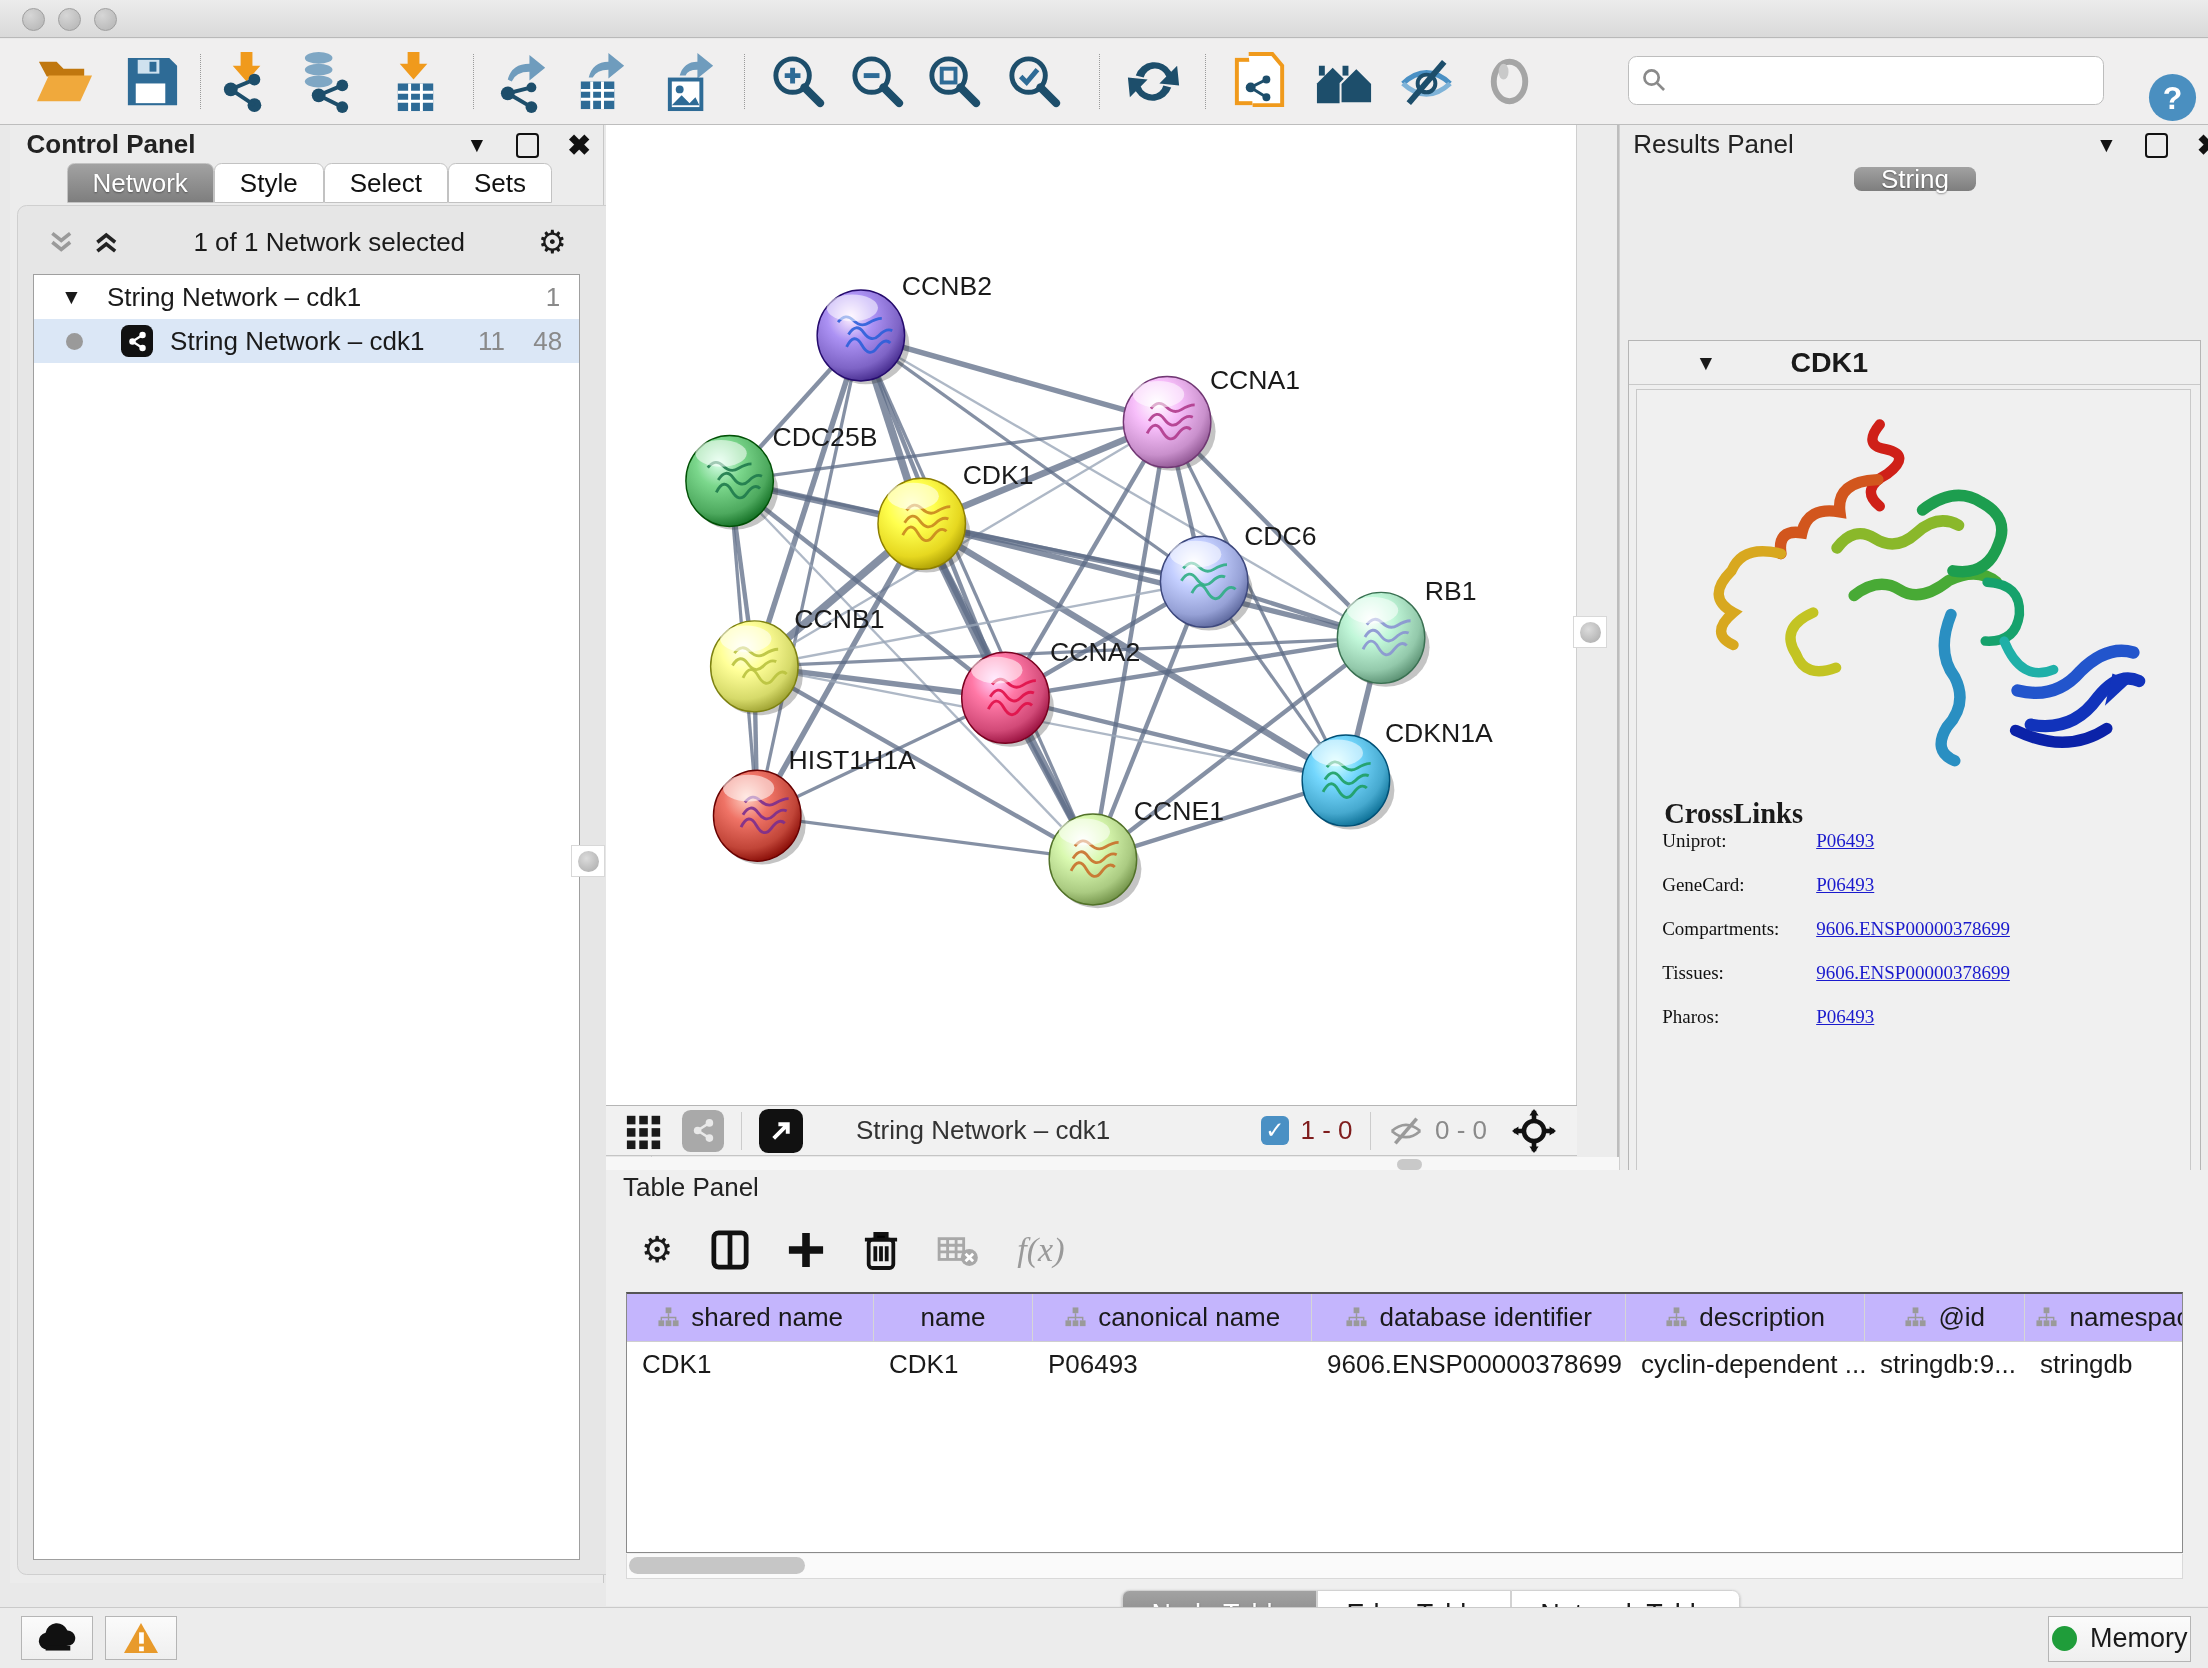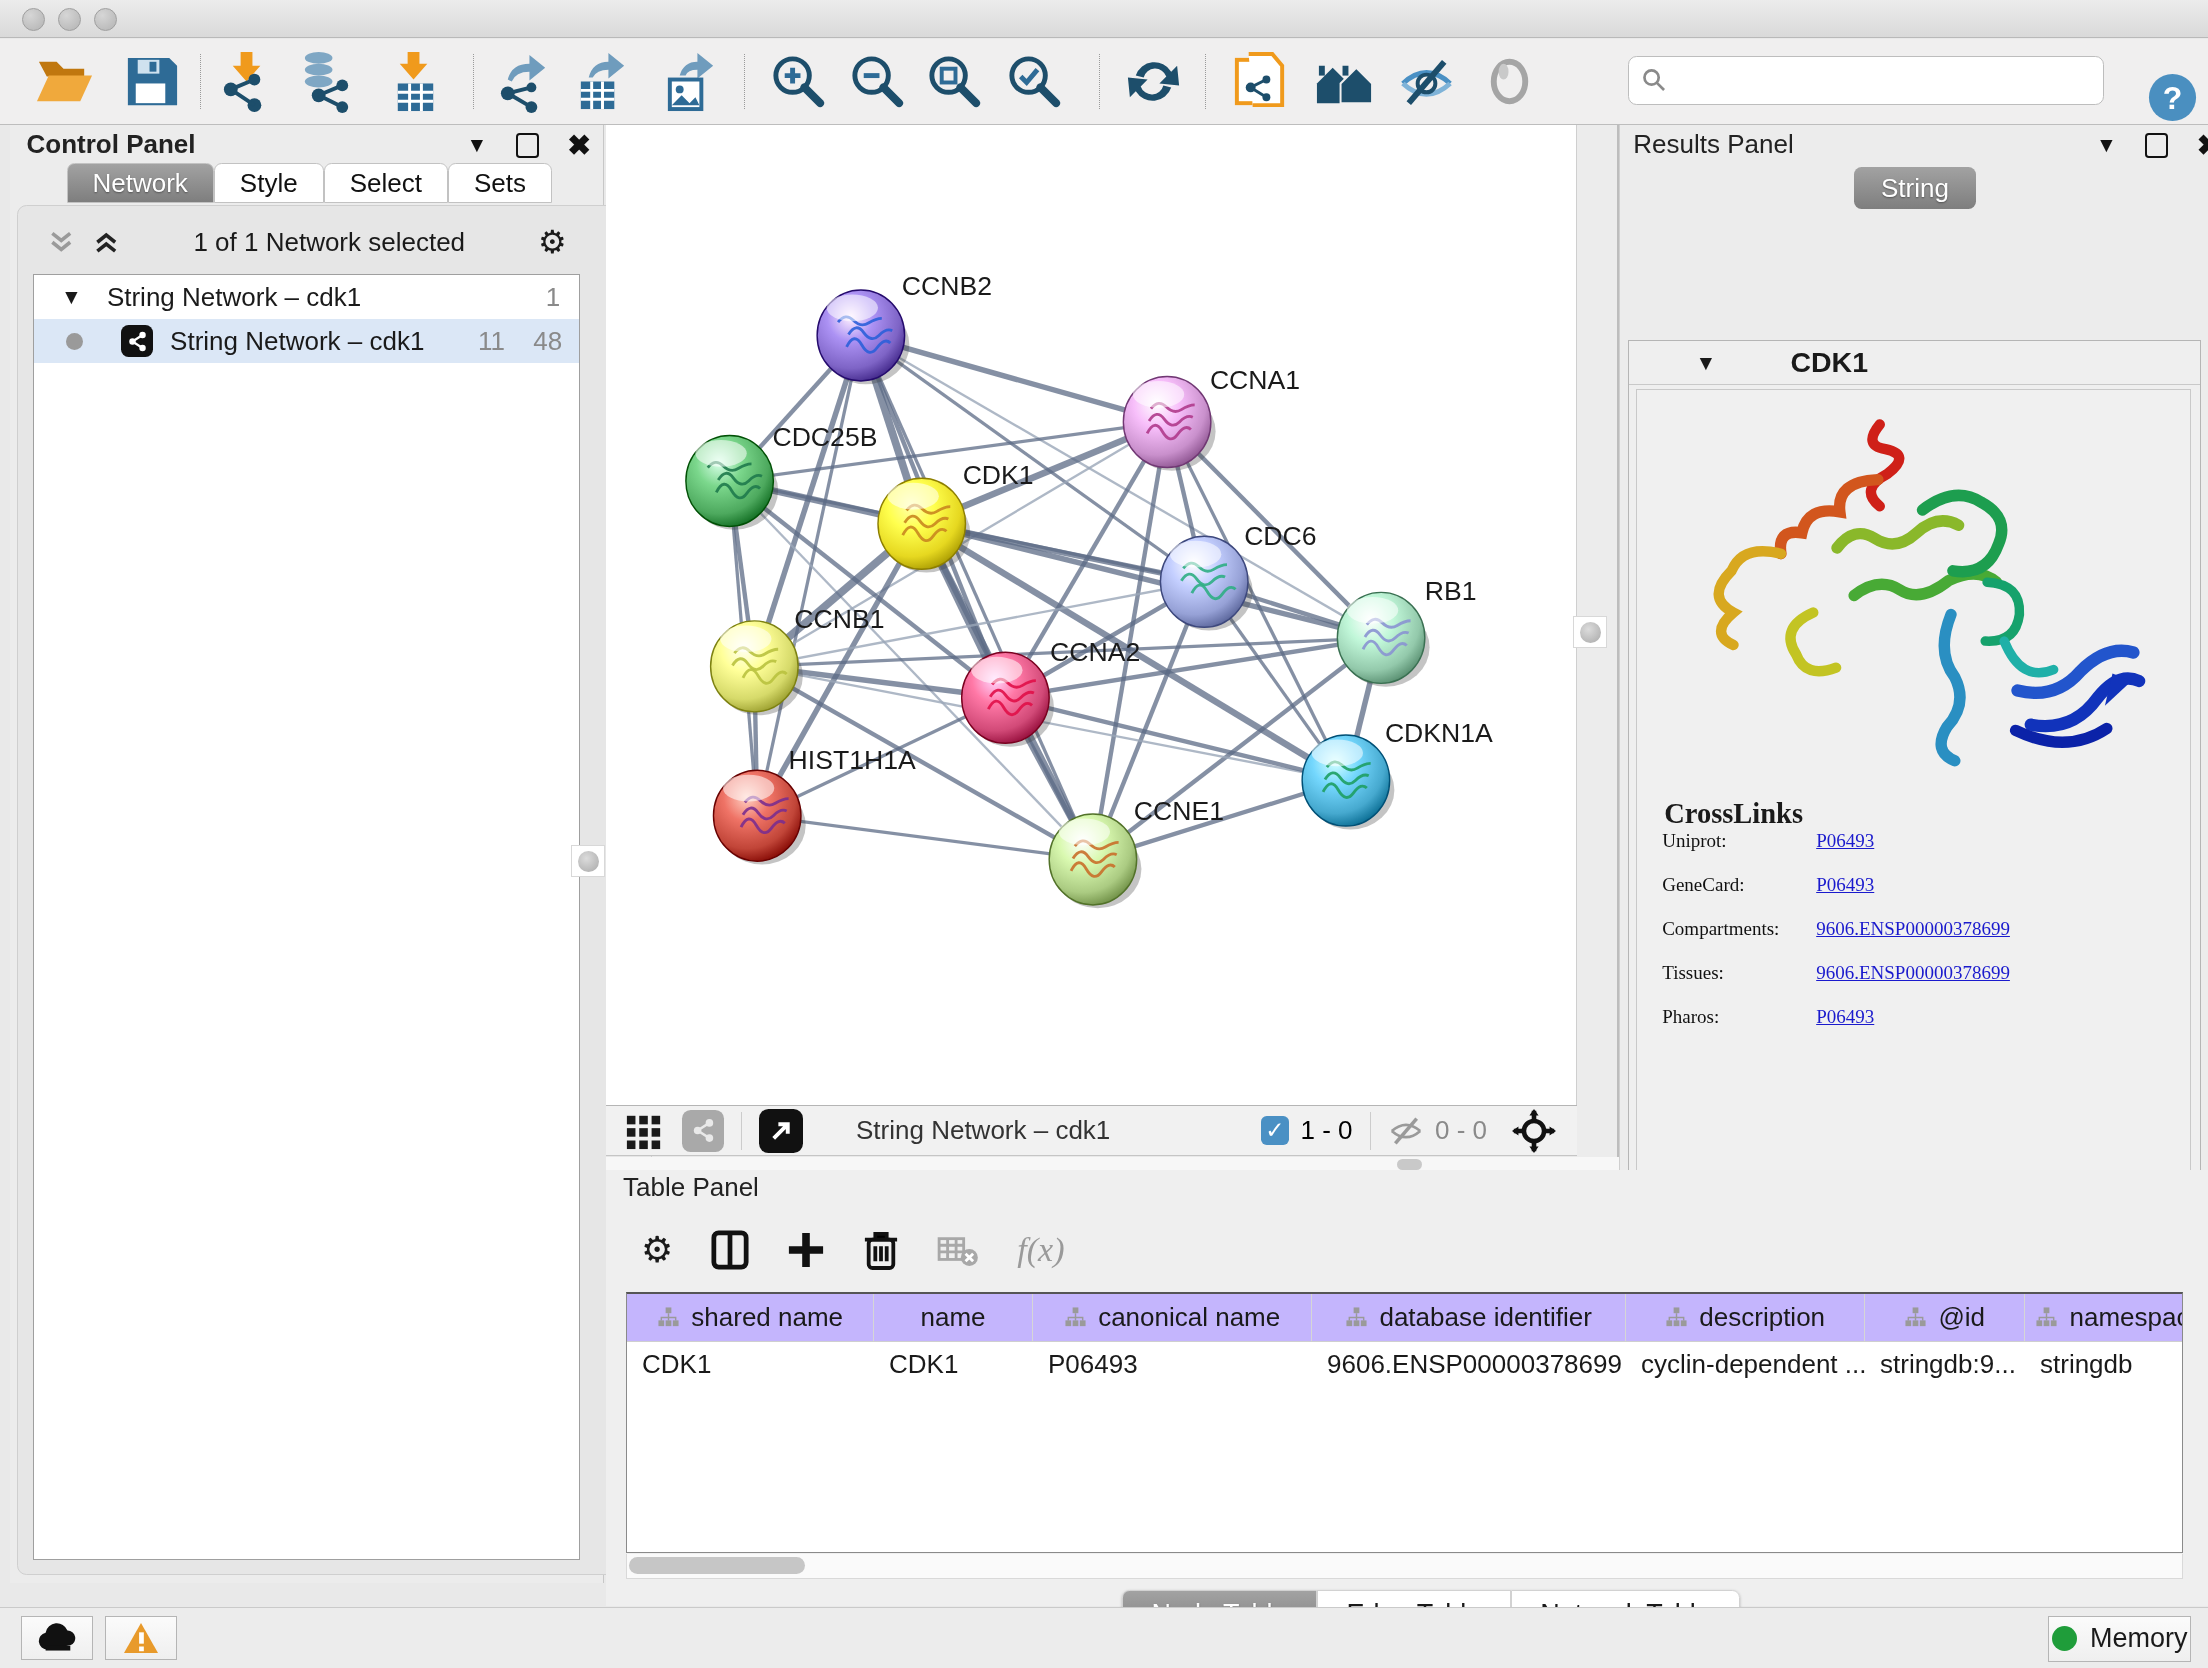--- a/index.html
+++ b/index.html
@@ -50,21 +50,21 @@
   .splitter-knob i { width:21px; height:21px; border-radius:50%; background:radial-gradient(circle at 40% 35%, #dcdcdc, #a8a8a8); }
   #net-statusbar { left:606px; top:1105px; width:971px; height:51px; background:#f1f1f1;
     border-top:1.9px solid #b5b5b5; border-bottom:1.9px solid #c5c5c5; display:flex; align-items:center; font-size:26px; color:#333; }
   .nsep { width:0; height:38px; border-left:1.9px solid #cccccc; margin:0 17px; }
   #h-splitter { left:606px; top:1157px; width:1603px; height:13.3px; background:#f7f7f7; }
   .blue-check { width:28.5px; height:28.5px; background:#4a90c4; border-radius:5.7px; color:#fff; font-size:23px;
     display:inline-flex; align-items:center; justify-content:center; }
 
   
   #results-panel { left:1619px; top:125px; width:590px; height:1458px; background:#ececec; border-left:1px solid #cfcfcf; }
-  .pill-tab { height:42px; padding:0 27px; background:linear-gradient(#a2a2a2,#7e7e7e); color:#fff;
+  .pill-tab { height:24px; padding:0 27px; background:linear-gradient(#a2a2a2,#7e7e7e); color:#fff;
     font-size:26px; border-radius:7.6px; display:inline-flex; align-items:center; text-shadow:0 1px 1.9px rgba(0,0,0,.4); }
   #rp-top-box { left:7.6px; top:84px; width:573px; height:126px; border:1.9px solid #b5b5b5; background:#eeeeee; }
   .rp-btn { height:44px; padding:0 28.5px; background:linear-gradient(#ffffff,#f2f2f2); border:1px solid #b9b9b9;
     border-radius:9.5px; font-size:27px; display:inline-flex; align-items:center; box-shadow:0 1px 1.9px rgba(0,0,0,.18); }
   #rp-main-box { left:7.6px; top:215px; width:573px; height:881px; border:1.9px solid #b5b5b5; background:#efefef; }
   #cdk1-row { height:44px; border-bottom:1px solid #c9c9c9; display:flex; align-items:center; }
   #rp-inner { left:7.6px; top:48px; width:555px; height:822px; border:1px solid #c9c9c9; background:#f0f0f0; }
   .serif { font-family:"Liberation Serif", serif; }
   .xlink { color:#1a1acd; text-decoration:underline; }
   .xl-row { display:flex; font-size:19px; height:44px; align-items:flex-start; }
@@ -607,21 +607,21 @@
   </span>
   <span class="nsep"></span>
   <span style="width:44px; height:44px; background:#111; border-radius:9.5px; display:inline-flex; align-items:center; justify-content:center;">
     <svg width="25" height="25" viewBox="0 0 32 32">
         <path d="M6 26L22 10M12 8h12v12" fill="none" stroke="#fff" stroke-width="5"></path>
       </svg>
   </span>
   <span style="margin-left:53px;">String Network – cdk1</span>
   <span style="margin-left:auto;"></span>
   <span class="blue-check">✓</span>
-  <span style="margin-left:11.4px; color:#000000;">1 - 0</span>
+  <span style="margin-left:11.4px; color:#7f1d1d;">1 - 0</span>
   <span class="nsep"></span>
   <svg width="36" height="32" viewBox="0 0 40 36">
       <path d="M4 18q16-14 32 0M4 18q16 14 32 0" fill="none" stroke="#9a9a9a" stroke-width="3"></path>
       <path d="M8 32L32 4" stroke="#9a9a9a" stroke-width="4"></path>
     </svg>
   <span style="margin-left:11.4px; color:#8a8a8a;">0 - 0</span>
   <svg width="44" height="44" viewBox="0 0 48 48" style="margin:0 21px 0 25px">
       <circle cx="24" cy="24" r="11" fill="none" stroke="#111" stroke-width="5"></circle>
       <g stroke="#111" stroke-width="5">
         <path d="M24 2v10M24 36v10M2 24h10M36 24h10"></path>

